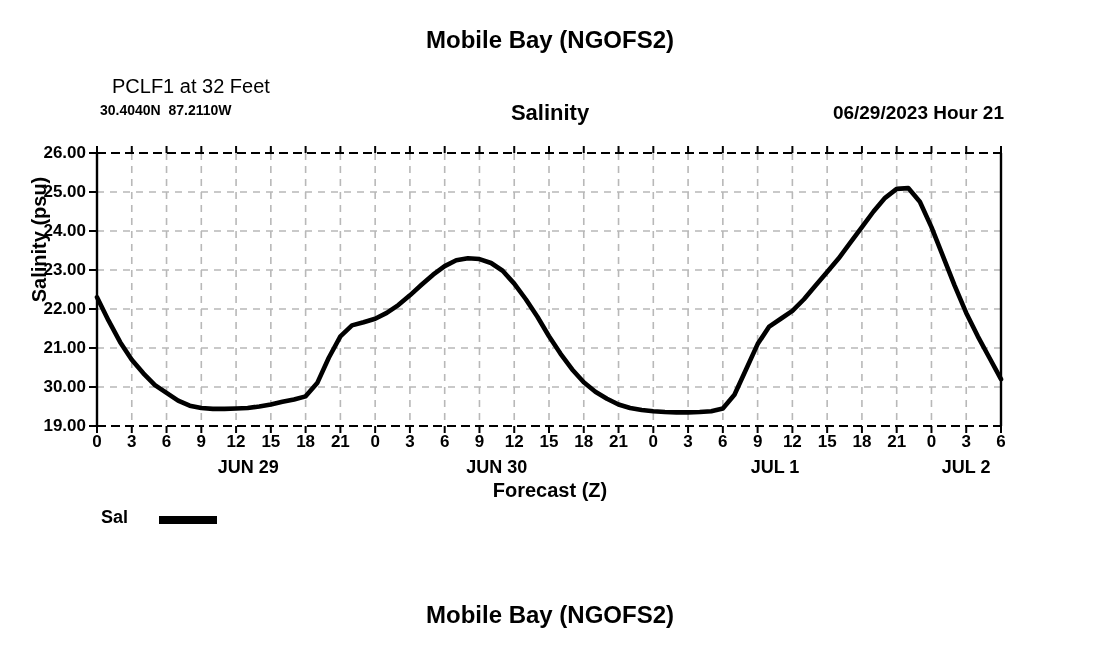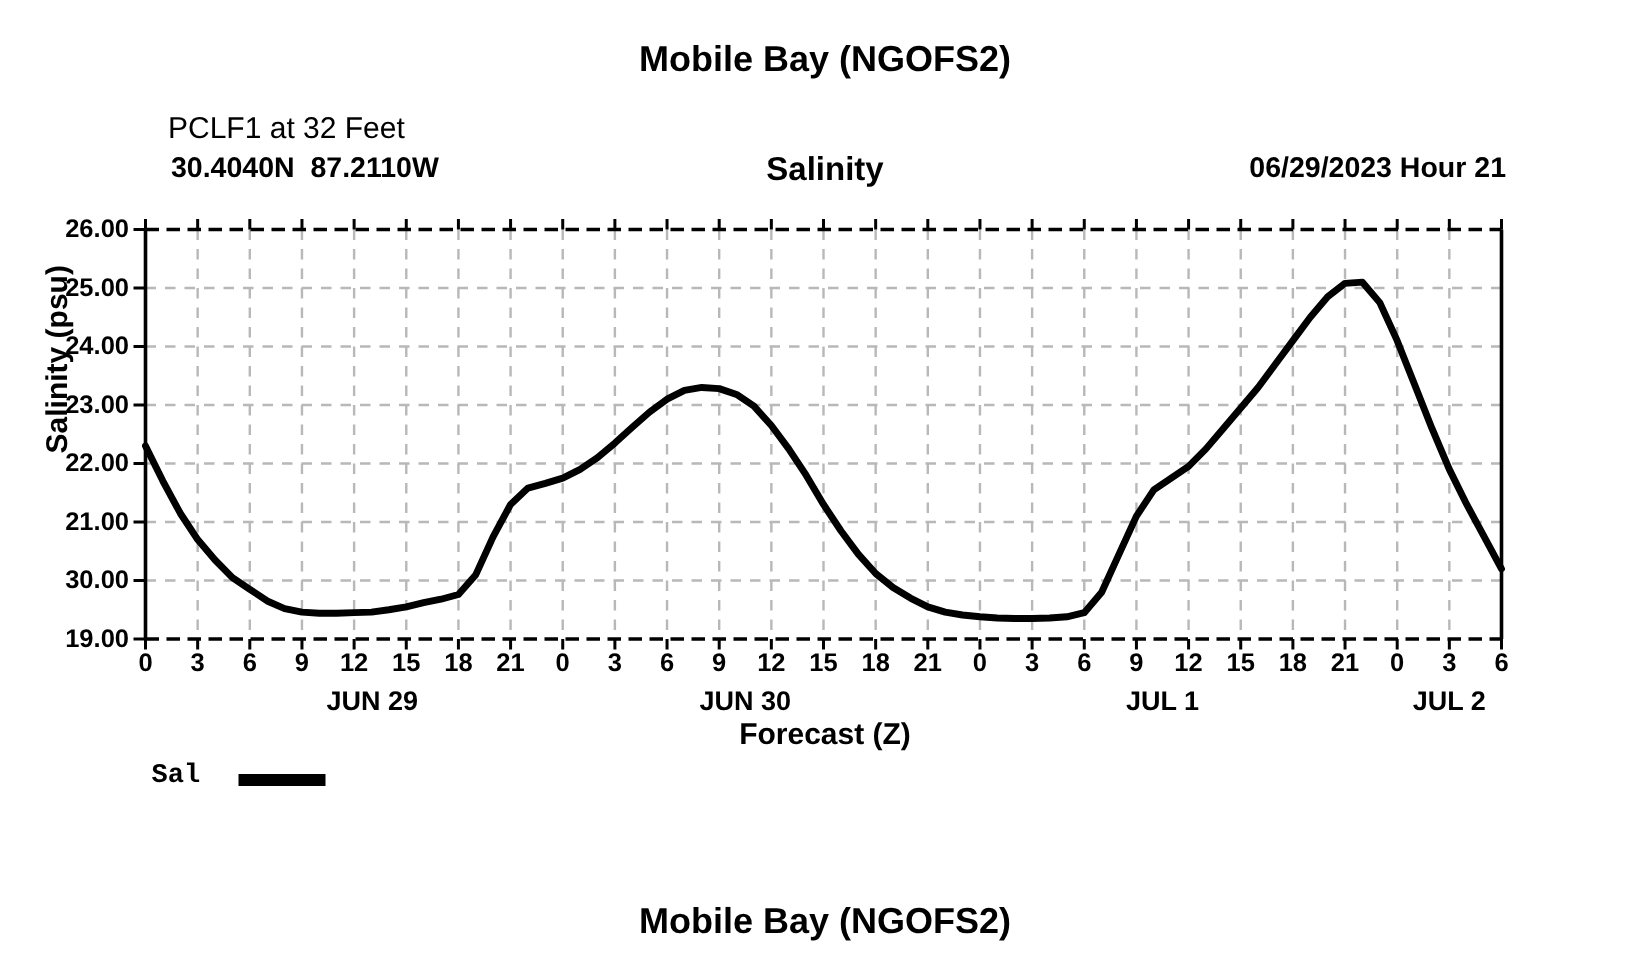--- a/index.html
+++ b/index.html
@@ -45,24 +45,23 @@
     left: 112px;
     top: 75px;
     font-size: 20px;
     font-weight: normal;
     white-space: pre;
   }
   .hdr-coords {
     position: absolute;
     left: 100px;
     top: 102px;
-    font-size: 19px;
+    font-size: 14px;
     font-weight: bold;
     white-space: pre;
-    margin-left: 14px;
   }
   .hdr-variable {
     position: absolute;
     left: 0;
     top: 100px;
     width: 1100px;
     text-align: center;
     font-size: 22px;
     font-weight: bold;
   }
@@ -123,21 +122,20 @@
     text-align: center;
     width: 120px;
     top: 457px;
   }
   .legend-label {
     position: absolute;
     left: 101px;
     top: 507px;
     font-size: 18px;
     font-weight: bold;
-    font-family: Liberation Mono, monospace;
   }
   .legend-swatch {
     position: absolute;
     left: 159px;
     top: 516px;
     width: 58px;
     height: 8px;
     background: #000000;
   }
 </style>

